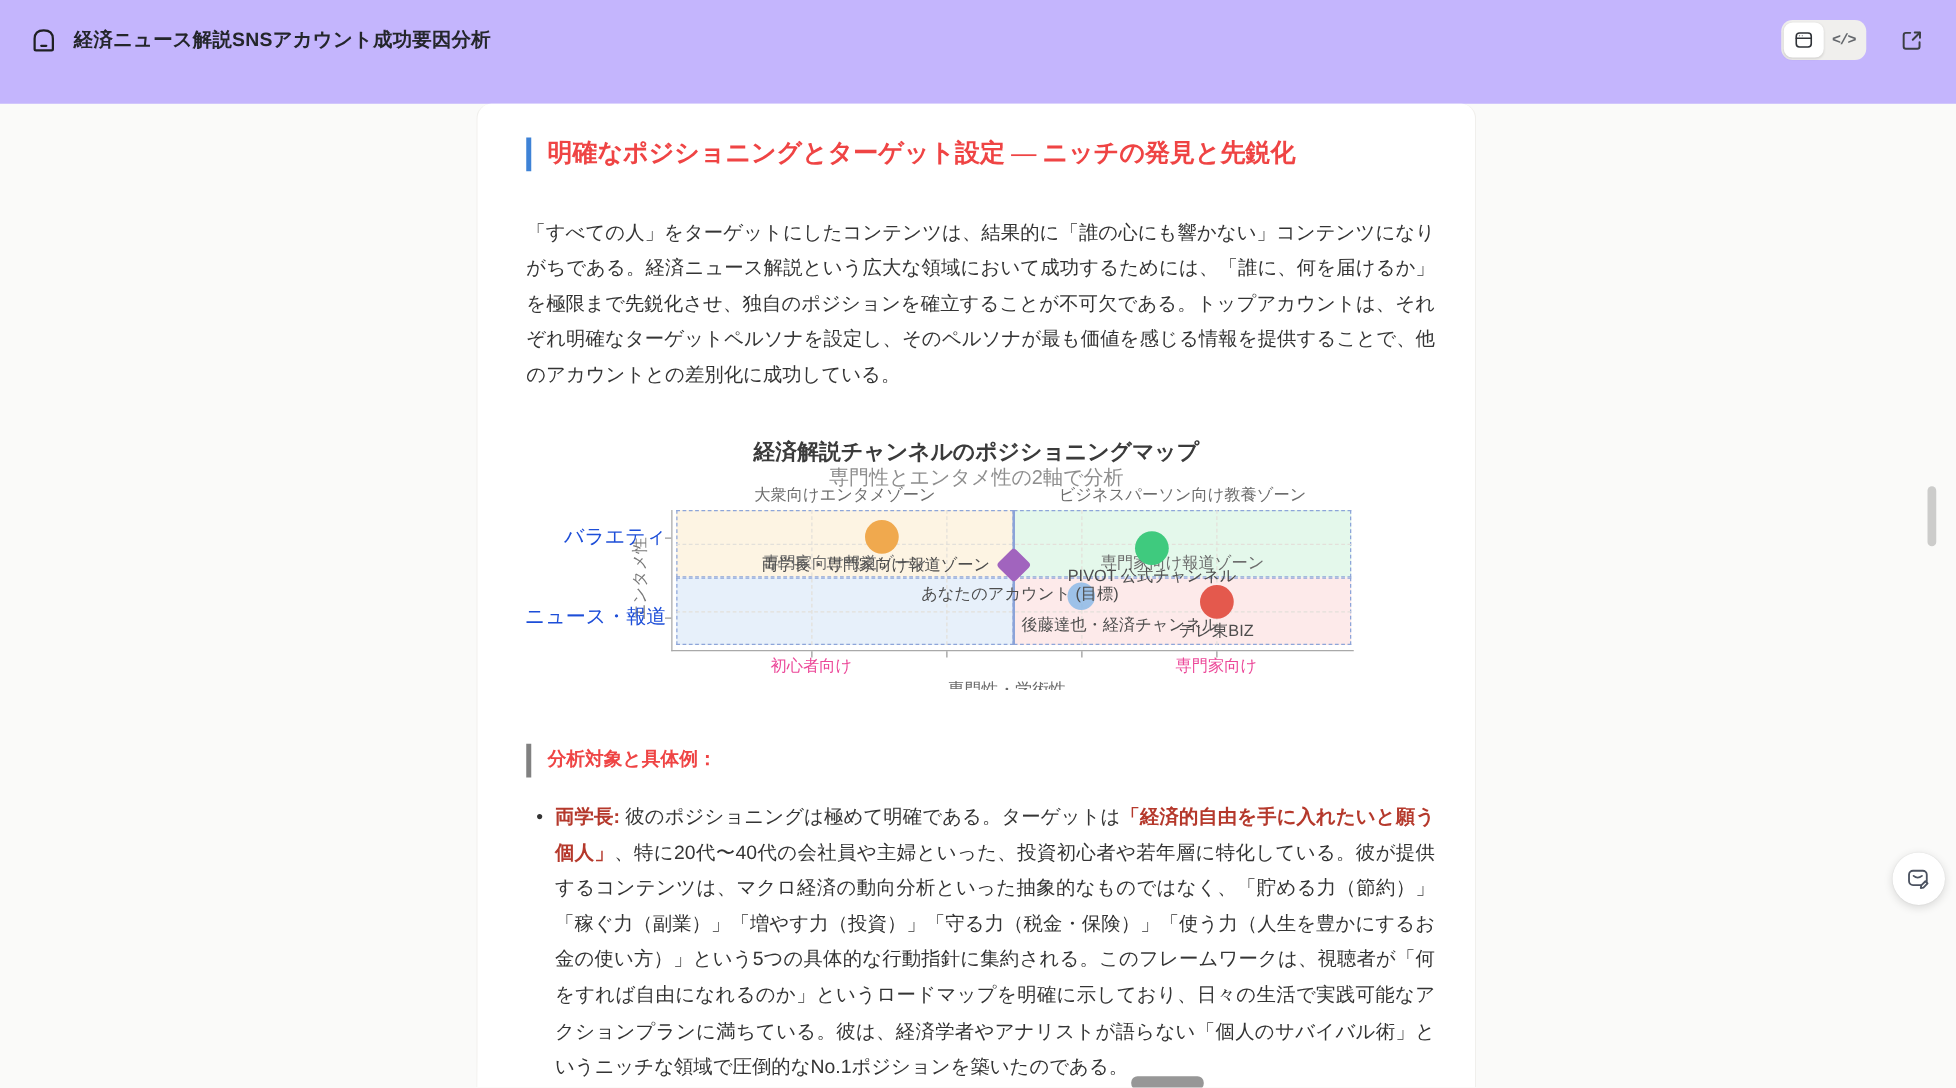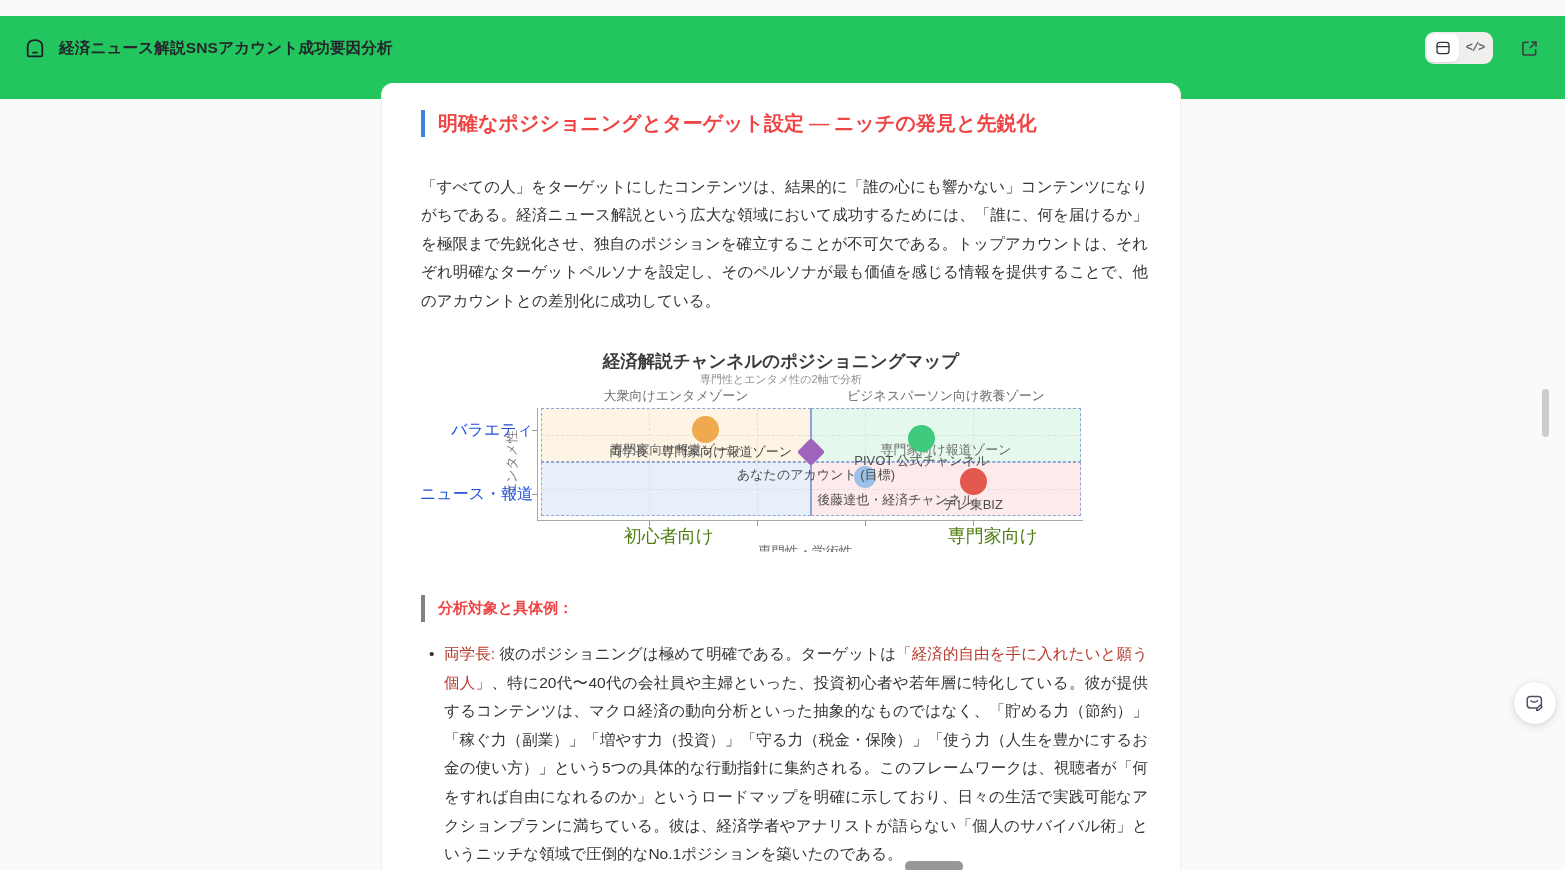--- a/index.html
+++ b/index.html
@@ -3,21 +3,21 @@
 <meta charset="utf-8">
 <style>
   html,body{margin:0;padding:0;}
   body{
     width:1565px;height:870px;position:relative;overflow:hidden;
     background:#fafaf9;
     font-family:"Liberation Sans","DejaVu Sans",sans-serif;
     -webkit-font-smoothing:antialiased;
   }
   
-  .hdr{position:absolute;top:16px;left:0;right:0;height:83px;background:#22c55e;}
+  .hdr{position:absolute;top:0;left:0;right:0;height:83px;background:#c4b5fd;}
   .hdr-row{display:flex;align-items:center;height:64px;padding:0 20px;}
   .home-btn{width:30px;height:30px;display:flex;align-items:center;justify-content:center;border-radius:8px;cursor:pointer;flex:0 0 auto;}
   .hdr-title{margin-left:9px;font-size:15.5px;font-weight:600;color:#24262b;letter-spacing:.2px;}
   .hdr-spacer{flex:1;}
   .seg{display:flex;align-items:center;background:#f0efed;border-radius:9px;padding:2px;height:32px;box-sizing:border-box;}
   .seg-btn{width:32px;height:28px;display:flex;align-items:center;justify-content:center;border-radius:7px;cursor:pointer;}
   .seg-btn.active{background:#fff;box-shadow:0 1px 2px rgba(0,0,0,.12);}
   .code-glyph{font-size:12px;font-weight:700;color:#64676c;font-family:"Liberation Mono","DejaVu Sans Mono",monospace;letter-spacing:-1px;}
   .open-btn{width:32px;height:32px;margin-left:20px;display:flex;align-items:center;justify-content:center;border-radius:8px;cursor:pointer;}
   
@@ -25,39 +25,39 @@
     border-left:1px solid #f0efec;border-right:1px solid #f0efec;border-radius:12px 12px 0 0;}
   .sec-h{position:absolute;left:39px;margin:0;font-family:"Liberation Serif","DejaVu Serif",serif;
     font-weight:700;color:#ef4444;padding-left:13px;line-height:27px;white-space:nowrap;}
   .h-blue{top:27px;font-size:20px;border-left:4px solid #3e82d6;}
   .h-gray{top:512px;font-size:15px;border-left:4px solid #818181;}
   .para{position:absolute;top:74px;left:39px;width:727px;font-size:15.5px;line-height:28.6px;color:#343434;text-align:justify;}
   .blist{position:absolute;top:557px;left:39px;width:727px;}
   .bullet{display:flex;font-size:15.5px;line-height:28.6px;color:#343434;}
   .dot{flex:0 0 23px;padding-left:8px;box-sizing:border-box;color:#333;}
   .btext{flex:1;text-align:justify;}
-  .red{color:#b5392c;font-weight:400;}
+  .red{color:#b5392c;font-weight:700;}
   
   .chart{position:absolute;top:262px;left:0;width:798px;height:207px;overflow:hidden;}
   .ctitle{position:absolute;top:4px;left:0;right:0;text-align:center;font-size:17.5px;font-weight:700;color:#3b3b3b;}
-  .csub{position:absolute;top:27px;left:0;right:0;text-align:center;font-size:11px;color:#8e8e8e;}
+  .csub{position:absolute;top:27px;left:0;right:0;text-align:center;font-size:16px;color:#8e8e8e;}
   .plot{position:absolute;left:159px;top:63px;width:540px;height:108px;padding-left:12px;}
   .zone{position:absolute;border:1.5px dashed #8da5d9;box-sizing:border-box;}
   .gl-v{position:absolute;top:0;height:108px;width:0;border-left:1px dashed #e3e0da;}
   .gl-h{position:absolute;left:0;width:540px;height:0;border-top:1px dashed #e3e0da;}
   .refline{position:absolute;top:0;width:2px;height:108px;background:#8ba3d8;}
   .zlabel{position:absolute;transform:translate(-50%,-50%);white-space:nowrap;font-size:13px;color:#6d6d6d;}
   .plabel{position:absolute;transform:translate(-50%,-50%);white-space:nowrap;font-size:13px;color:#4d4d4d;}
   .pt{position:absolute;border-radius:50%;}
   .pt.diamond{border-radius:3px;transform:rotate(45deg);}
   .axis-y{position:absolute;left:155px;top:63px;width:1px;height:113px;background:#a9a9a9;}
   .axis-x{position:absolute;left:155px;top:175px;width:546px;height:1px;background:#a9a9a9;}
   .tick-x{position:absolute;top:176px;width:1px;height:5px;background:#9a9a9a;}
   .tick-y{position:absolute;left:150px;width:5px;height:1px;background:#9a9a9a;}
-  .xtick{position:absolute;top:179px;transform:translateX(-50%);font-size:18px;color:#4d7c0f;white-space:nowrap;margin-left:20px;}
+  .xtick{position:absolute;top:179px;transform:translateX(-50%);font-size:13px;color:#ec4899;white-space:nowrap;}
   .ytick{position:absolute;left:151px;transform:translate(-100%,-50%);font-size:16px;color:#1d4ed8;white-space:nowrap;}
   .ylab{position:absolute;left:130px;top:118px;transform:translate(-50%,-50%) rotate(-90deg);font-size:13px;color:#787878;white-space:nowrap;}
   .xlab{position:absolute;left:432px;top:198px;transform:translateX(-50%);font-size:13.5px;color:#6a6a6a;white-space:nowrap;}
   
   .fab{position:absolute;left:1514px;top:682px;width:42px;height:42px;border-radius:50%;background:#fff;
     box-shadow:0 2px 8px rgba(0,0,0,.14),0 0 1px rgba(0,0,0,.12);display:flex;align-items:center;justify-content:center;cursor:pointer;}
   .vscroll{position:absolute;left:1542px;top:389px;width:7px;height:48px;border-radius:4px;background:#cccccb;cursor:pointer;}
   .hgrip{position:absolute;left:905px;top:861px;width:58px;height:11px;border-radius:5px;background:#979797;cursor:pointer;}
 </style>
 </head>

